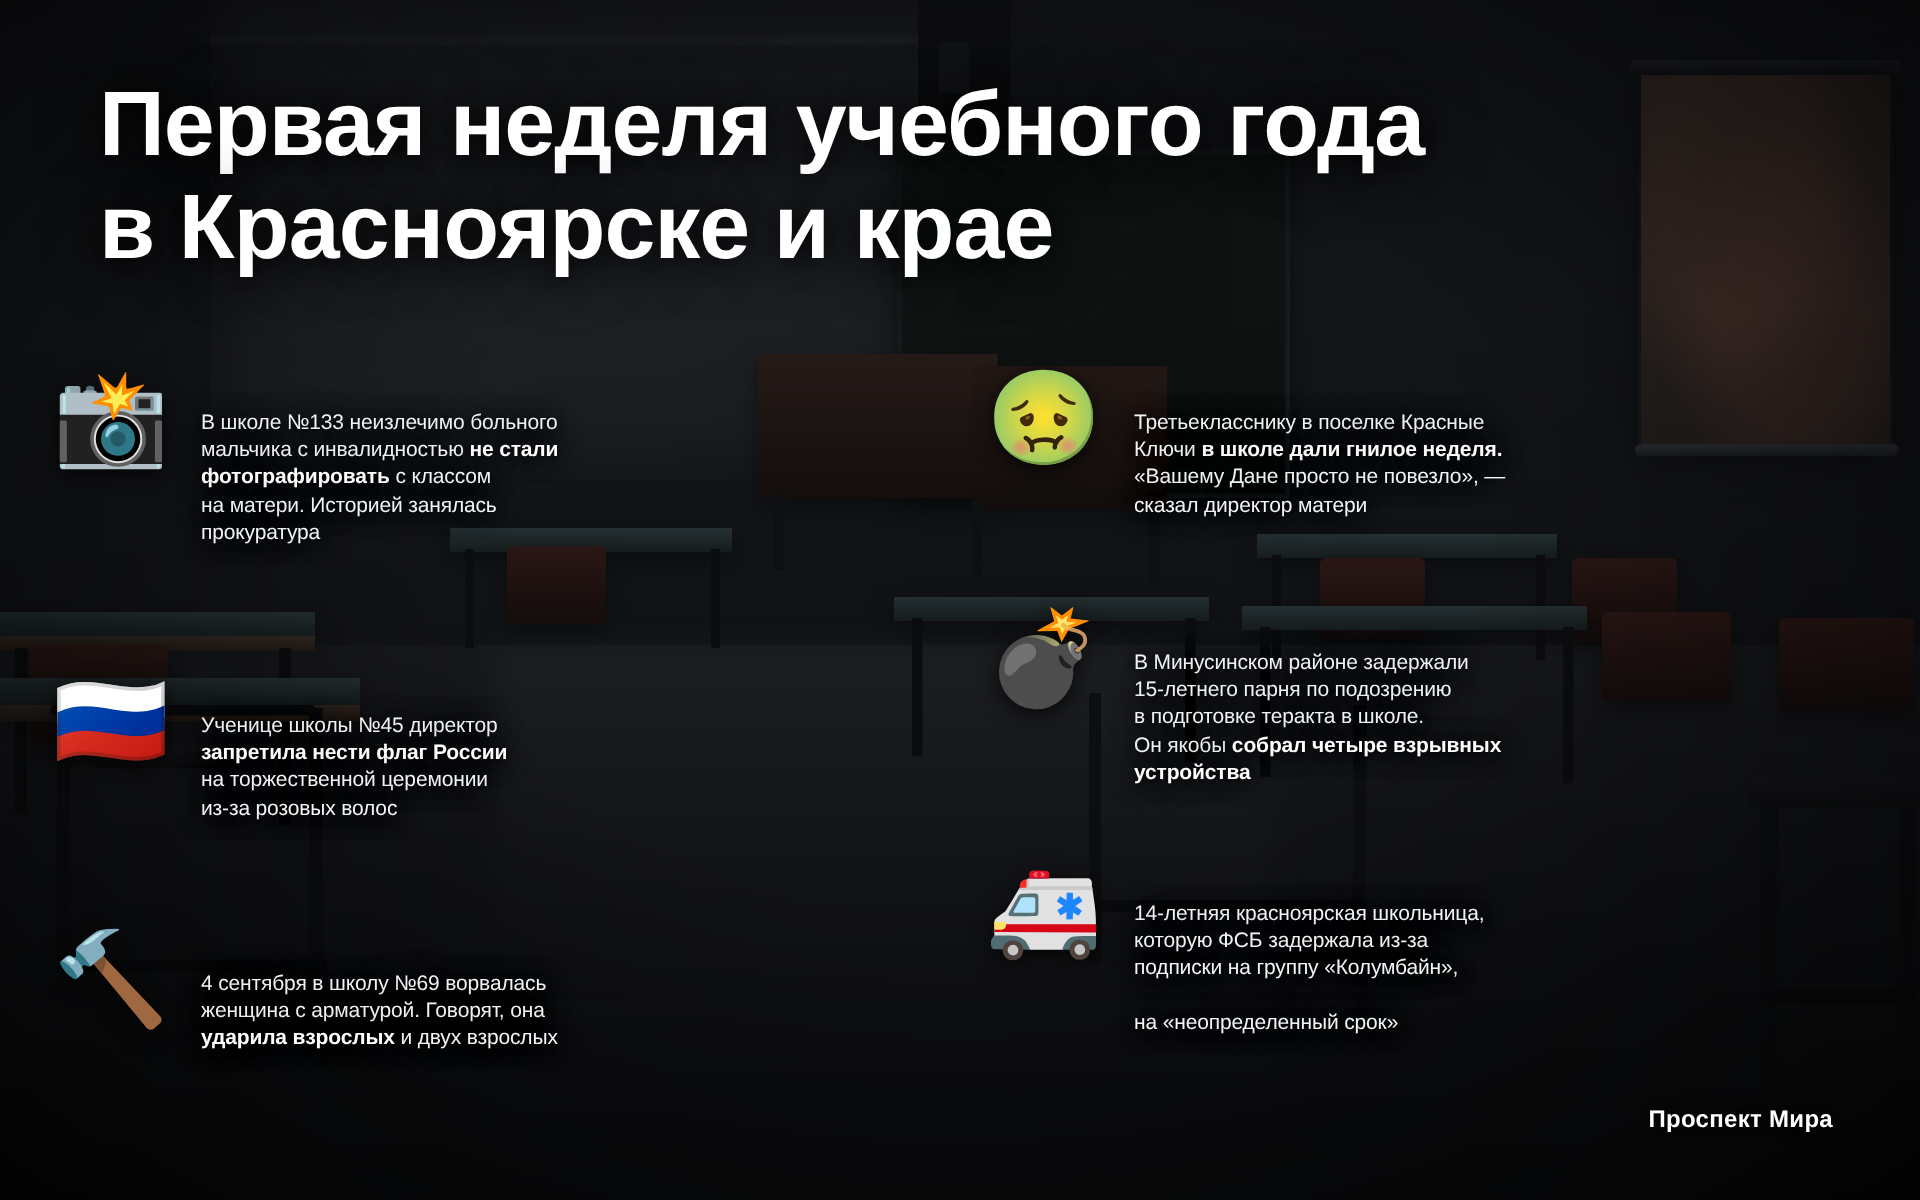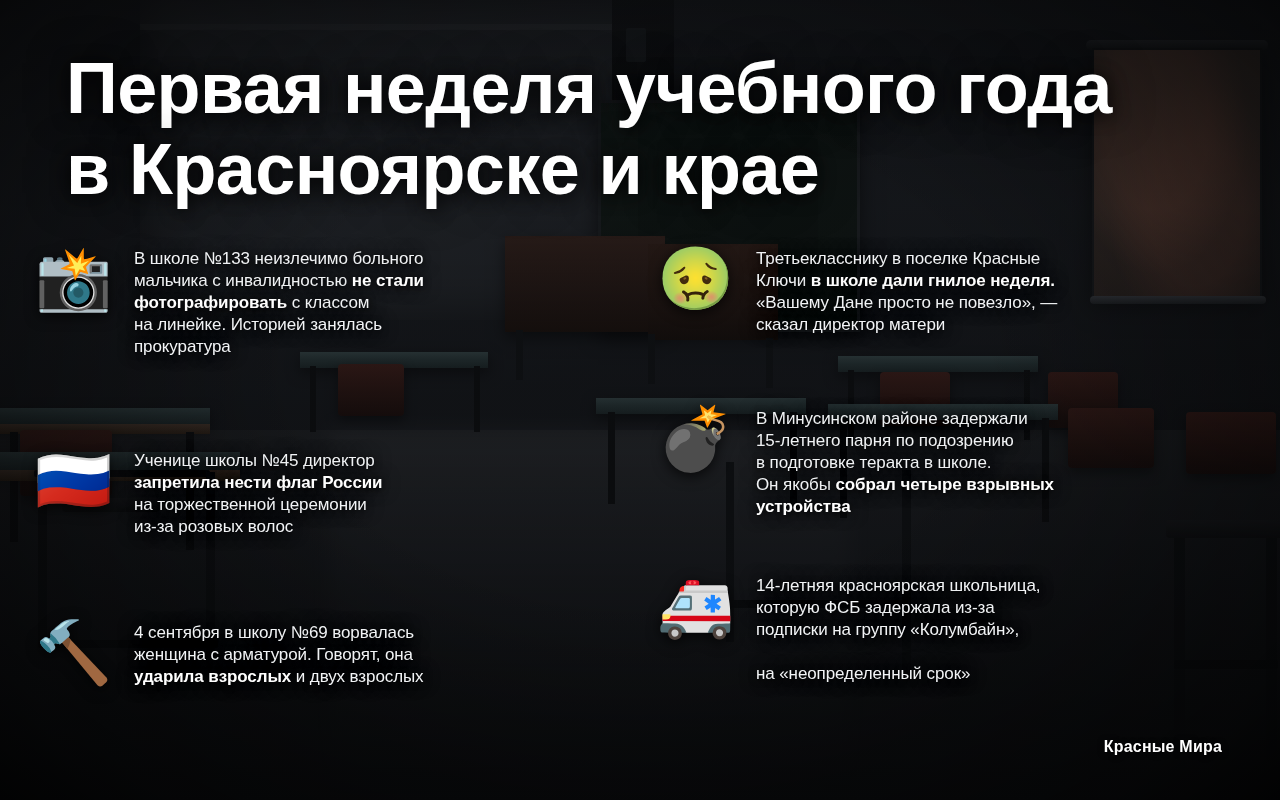--- a/index.html
+++ b/index.html
@@ -138,21 +138,21 @@
   }
 
   
   #content { position:absolute; inset:0; }
 
   .title {
     position:absolute; left:66px; top:48px; width:1100px;
     color:#ffffff;
     font-family:"Liberation Sans", sans-serif;
     font-weight:bold;
-    font-size:72px;
+    font-size:61px;
     line-height:1.13;
     letter-spacing:-0.6px;
     text-shadow:0 2px 18px rgba(0,0,0,.85), 0 0 40px rgba(0,0,0,.6);
     white-space:pre-line;
   }
 
   .col { position:absolute; width:580px; }
   .col-left  { left:28px; }
   .col-right { left:650px; }
 
@@ -169,25 +169,26 @@
     font-size:62px;
     line-height:1;
     font-family:"DejaVu Sans", sans-serif;
     filter:drop-shadow(0 3px 7px rgba(0,0,0,.75));
     user-select:none;
   }
   .item-text {
     flex:1 1 auto;
     color:#f2f4f6;
     font-family:"Liberation Sans", sans-serif;
-    font-size:17px;
+    font-size:14px;
     line-height:1.30;
     letter-spacing:-0.1px;
     text-shadow:0 1px 7px rgba(0,0,0,.92), 0 0 18px rgba(0,0,0,.7);
     white-space:pre-line;
+    margin-top:24px;
   }
   .item-text b { font-weight:bold; color:#ffffff; }
 
   .credit {
     position:absolute; right:58px; bottom:44px;
     color:#ffffff;
     font-family:"Liberation Sans", sans-serif;
     font-weight:bold;
     font-size:16px;
     letter-spacing:.2px;
@@ -279,21 +280,21 @@
     <div class="title">Первая неделя учебного года
 в Красноярске и крае</div>
 
     <div class="col col-left">
 
       <div class="item" style="top:248px;">
         <div class="item-icon">📸</div>
         <div class="item-text"><span>В школе №133 неизлечимо больного
 мальчика с инвалидностью </span><b>не стали
 фотографировать</b><span> с классом
-на линейке. Историей занялась
+на матери. Историей занялась
 прокуратура</span></div>
       </div>
 
       <div class="item" style="top:450px;">
         <div class="item-icon">🇷🇺</div>
         <div class="item-text"><span>Ученице школы №45 директор
 </span><b>запретила нести флаг России</b><span>
 на торжественной церемонии
 из-за розовых волос</span></div>
       </div>
@@ -330,16 +331,16 @@
         <div class="item-icon">🚑</div>
         <div class="item-text"><span>14-летняя красноярская школьница,
 которую ФСБ задержала из-за
 подписки на группу «Колумбайн»,
 </span><span>
 на «неопределенный срок»</span></div>
       </div>
 
     </div>
 
-    <div class="credit">Красные Мира</div>
+    <div class="credit">Проспект Мира</div>
 
   </div>
 </div>
 
 </body></html>

